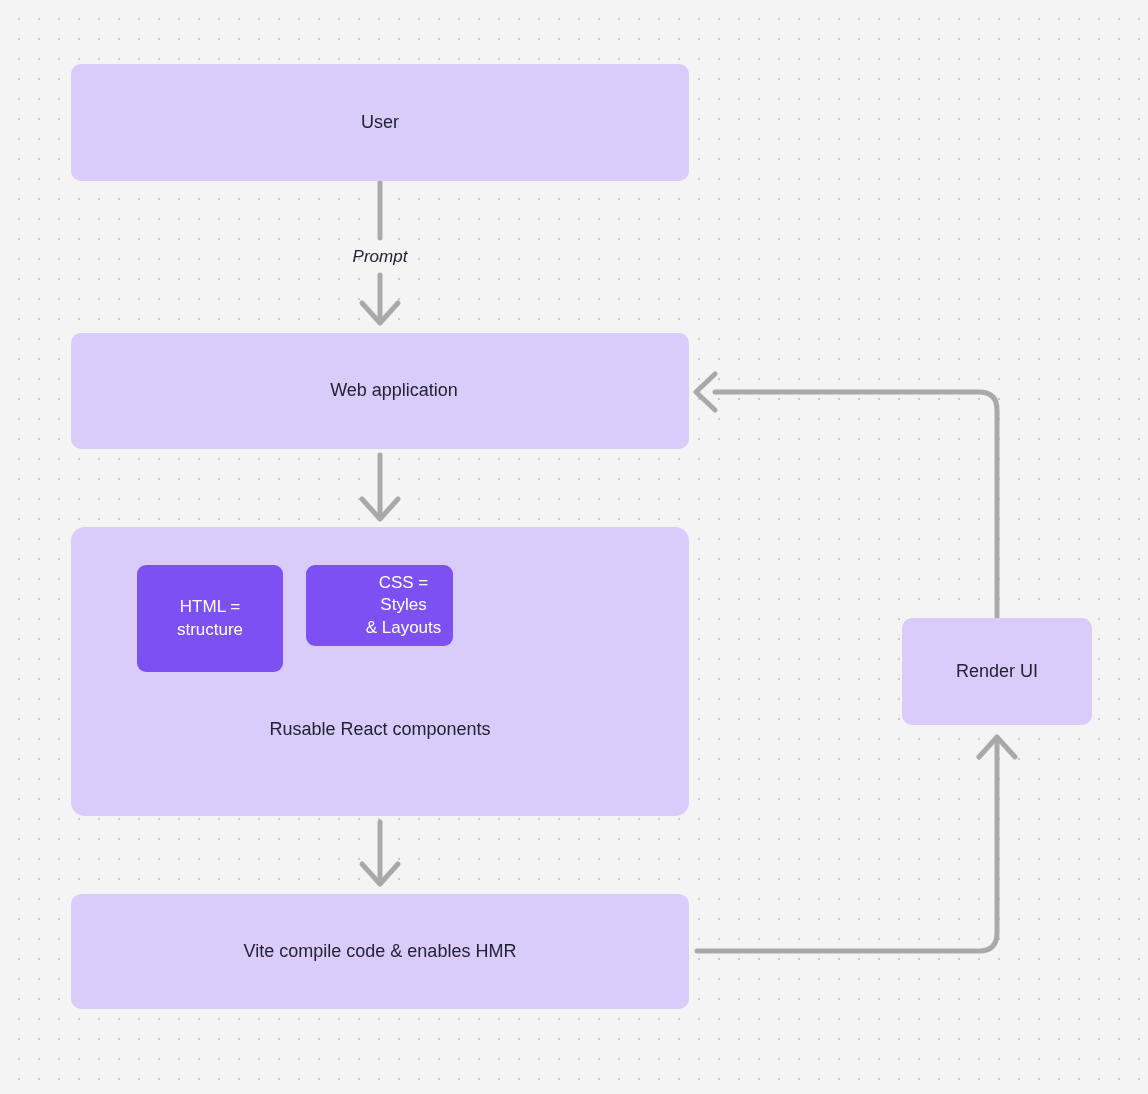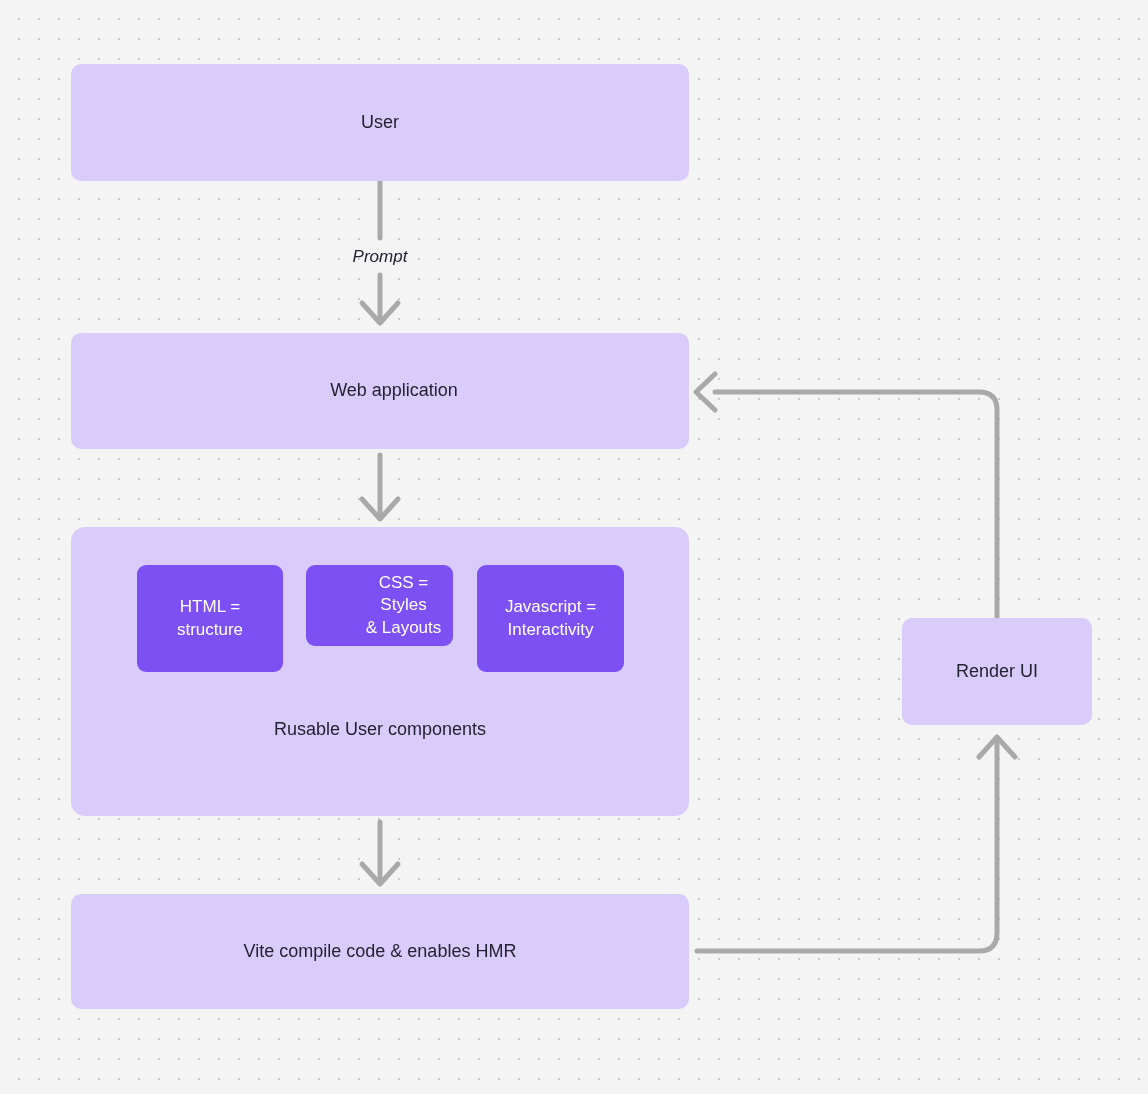--- a/index.html
+++ b/index.html
@@ -130,26 +130,22 @@
     <div class="node node-vivid" style="left:66px; top:38px; width:146px; height:107px;">
       <span class="node-label">HTML =
 structure</span>
     </div>
 
     <div class="node node-vivid" style="left:235px; top:38px; width:147px; height:81px;padding-left:48px;">
       <span class="node-label">CSS = Styles
 &amp; Layouts</span>
     </div>
 
-    <div class="node node-vivid" style="left:406px; top:38px; width:147px; height:107px;">
-      <span class="node-label">Javascript =
-Interactivity</span>
-    </div>
 
-    <div class="group-caption" style="top:192px;">Rusable User components</div>
+    <div class="group-caption" style="top:192px;">Rusable React components</div>
   </div>
 
   <div class="node node-light" style="left:71px; top:894px; width:618px; height:115px;">
     <span class="node-label">Vite compile code &amp; enables HMR</span>
   </div>
 
   <div class="node node-light" style="left:902px; top:618px; width:190px; height:107px;">
     <span class="node-label">Render UI</span>
   </div>
 

